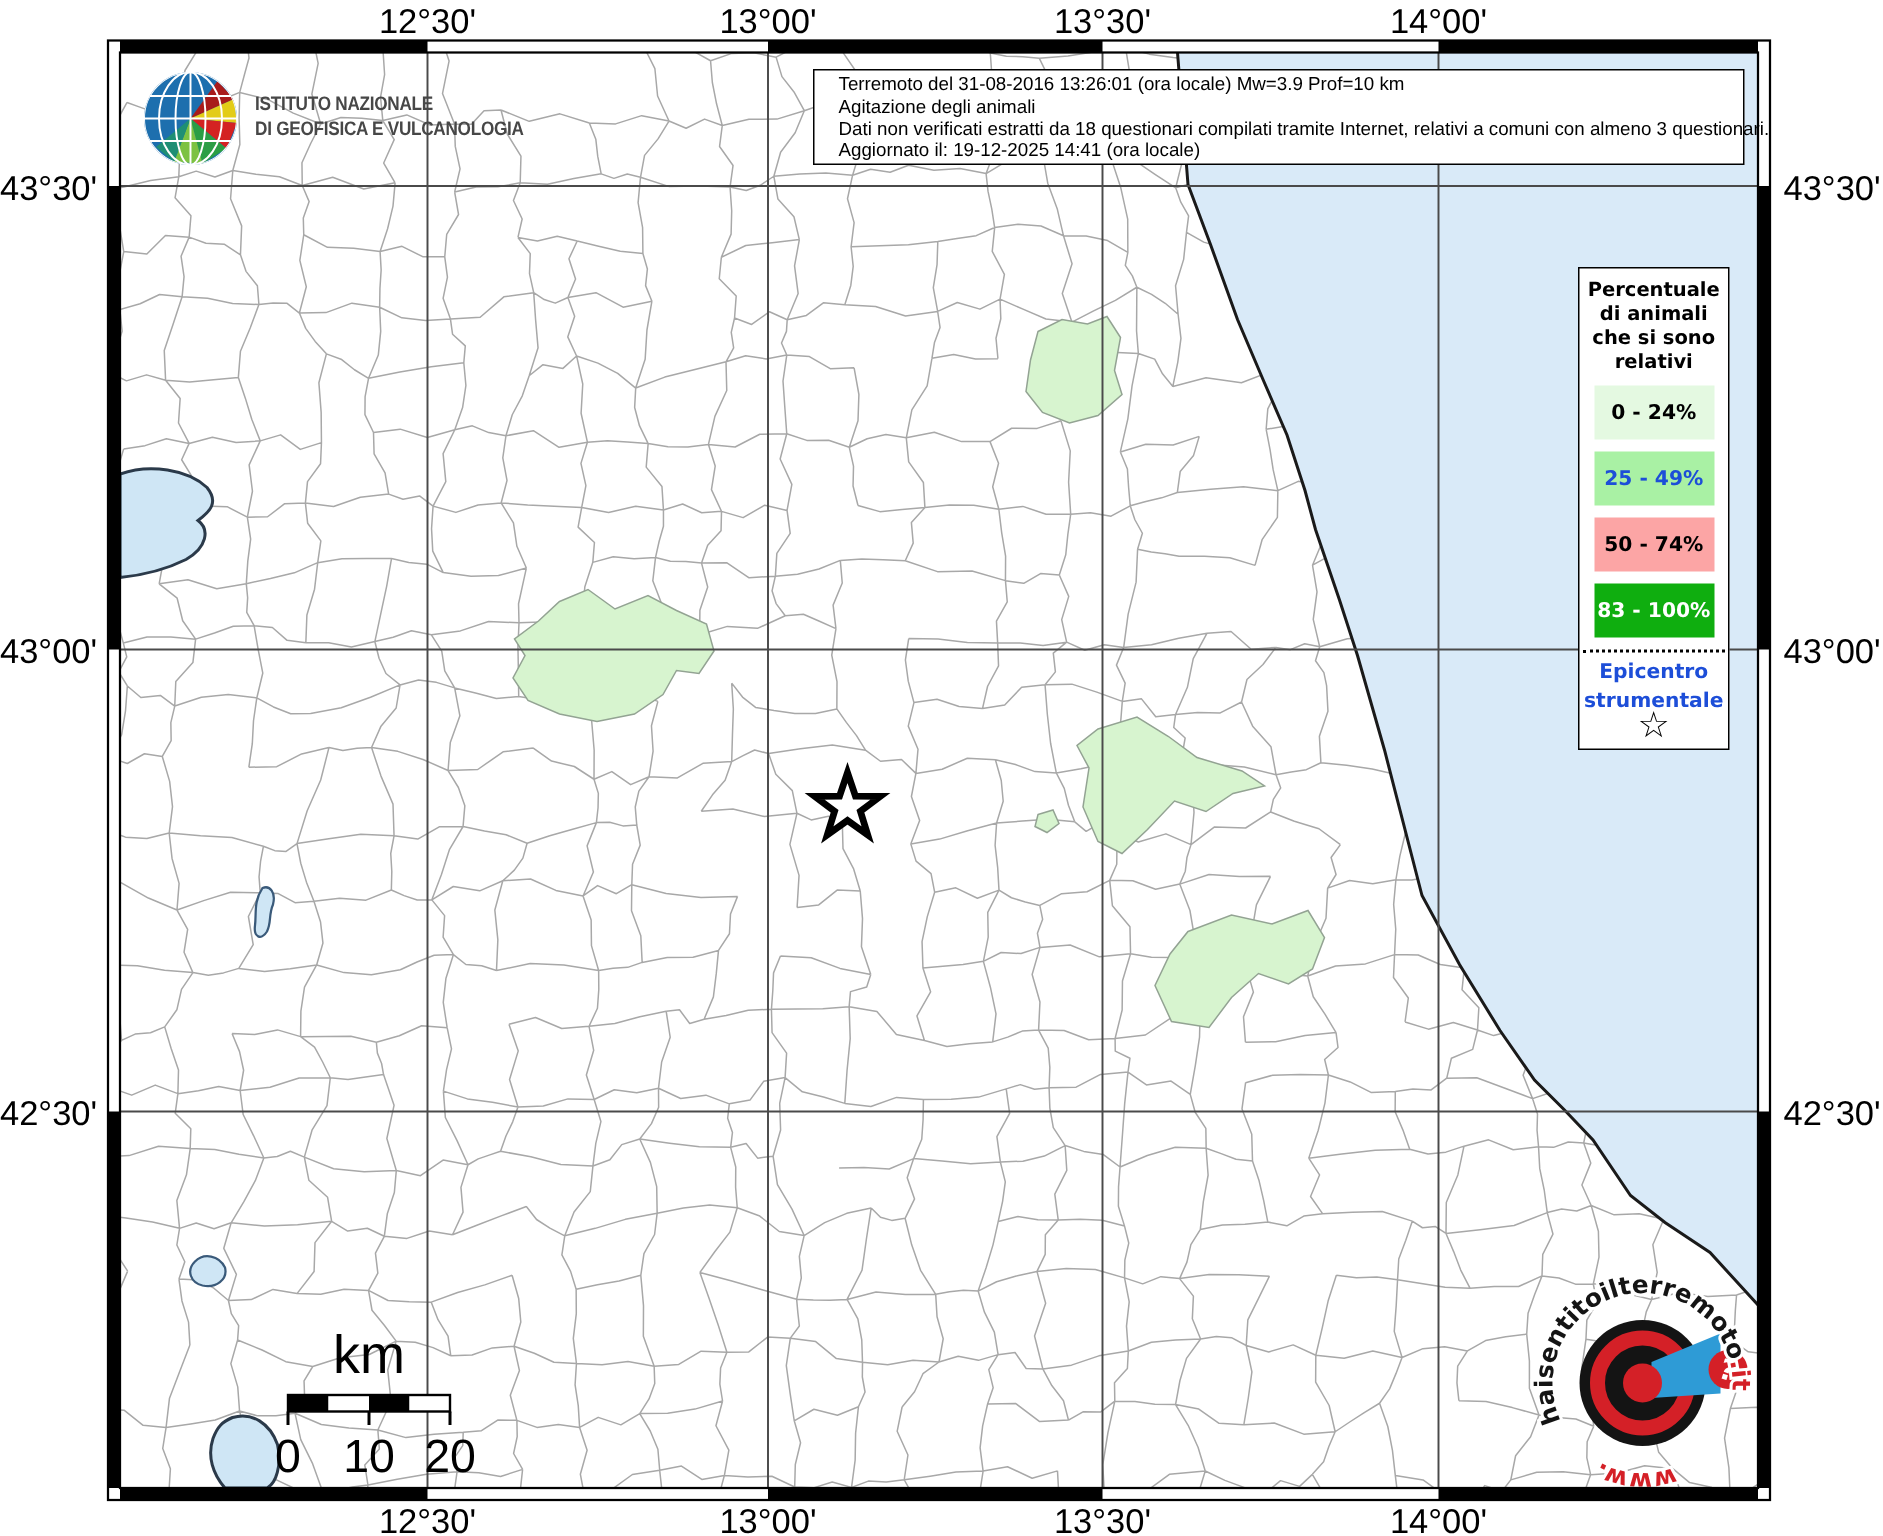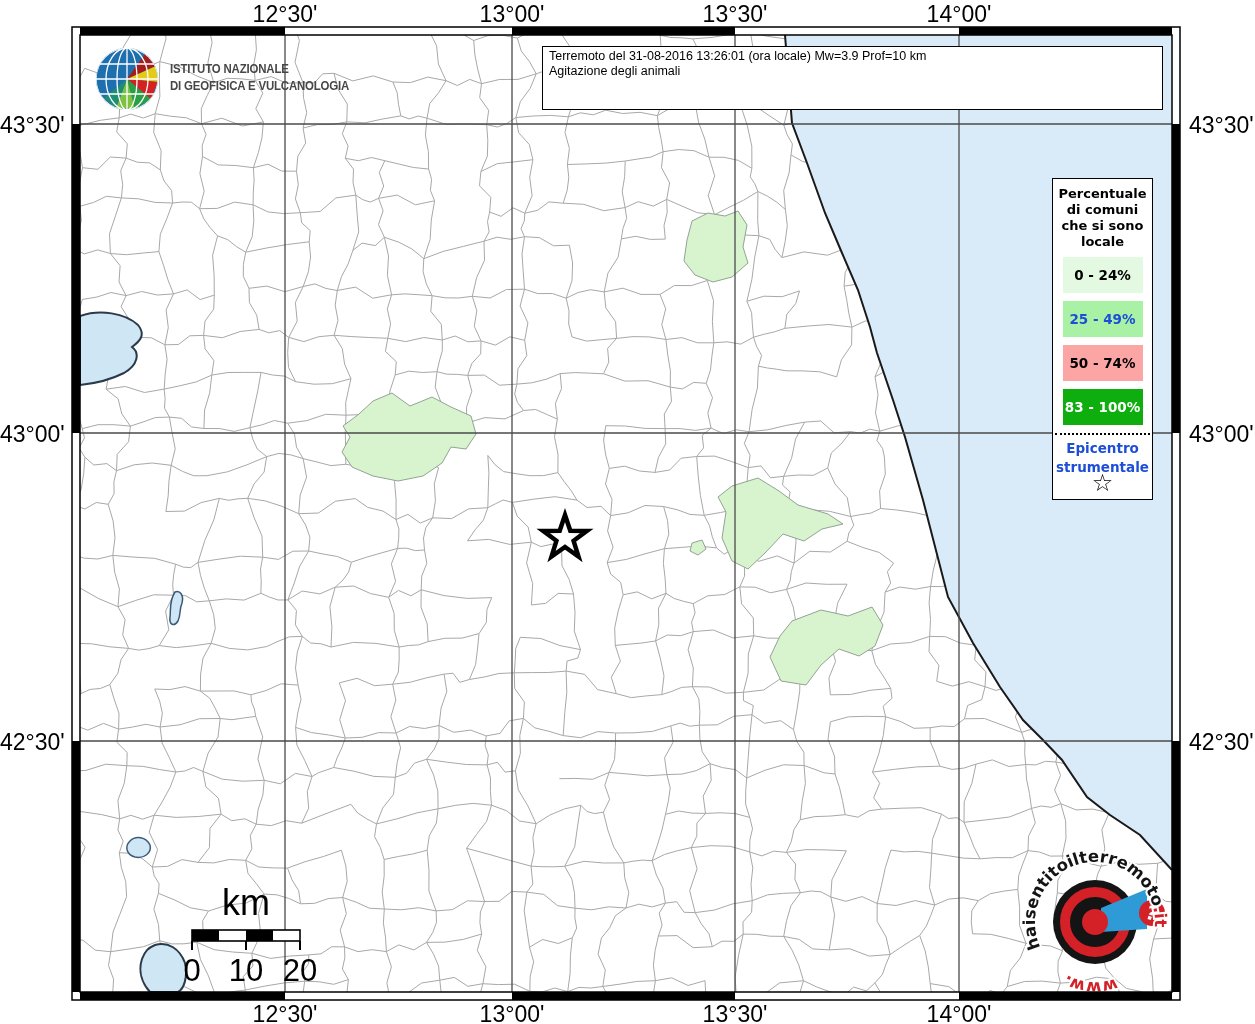--- a/index.html
+++ b/index.html
@@ -4,21 +4,21 @@
 <style>
   html,body{margin:0;padding:0;background:#fff;}
   #stage{position:relative;width:1255px;height:1024px;background:#fff;overflow:hidden;
          font-family:"Liberation Sans",sans-serif;}
   #map-svg{position:absolute;left:0;top:0;}
   .axlab{position:absolute;font:23px "Liberation Sans",sans-serif;color:#000;white-space:nowrap;}
   .axlab.hc{transform:translateX(-50%);}
   .axlab.left{width:64px;text-align:right;}
   
   #title-box{position:absolute;left:542px;top:46px;width:621px;height:64px;background:#fff;
-             border:1.5px solid #000;box-sizing:border-box;padding:2px 6px;
+             border:1.5px solid #000;box-sizing:border-box;padding:2px 16px;
              font:12.5px/14.8px "Liberation Sans",sans-serif;color:#000;white-space:nowrap;overflow:visible;}
   
   #legend{position:absolute;left:1052px;top:178px;width:101px;height:322px;background:#fff;
           border:1.5px solid #000;box-sizing:border-box;font-family:"DejaVu Sans",sans-serif;}
   .lg-title{position:absolute;top:7px;left:0;width:100%;text-align:center;
             font-weight:bold;font-size:13px;line-height:16px;color:#000;}
   .swatch{position:absolute;left:50%;transform:translateX(-50%);width:80px;height:36px;
           display:flex;align-items:center;justify-content:center;
           font-weight:bold;font-size:13.5px;}
   #lg-divider{position:absolute;top:254px;left:2px;right:2px;border-top:2px dotted #000;}
@@ -192,28 +192,30 @@
       </g>
     </g>
   </svg>
   <div class="ingv-txt" id="ingv-l1">ISTITUTO NAZIONALE</div>
   <div class="ingv-txt" id="ingv-l2">DI GEOFISICA E VULCANOLOGIA</div>
 </div>
 
 <div id="title-box">
   <div>Terremoto del 31-08-2016 13:26:01 (ora locale) Mw=3.9 Prof=10 km</div>
   <div>Agitazione degli animali</div>
+  <div>Dati non verificati estratti da 18 questionari compilati tramite Internet, relativi a comuni con almeno 3 questionari.</div>
+  <div>Aggiornato il: 19-12-2025 14:41 (ora locale)</div>
 </div>
 
 <div id="legend">
   <div class="lg-title">
     <div>Percentuale</div>
-    <div>di comuni</div>
+    <div>di animali</div>
     <div>che si sono</div>
-    <div>locale</div>
+    <div>relativi</div>
   </div>
   <div class="swatch" style="top: 78px; background: rgb(228, 249, 225); color: rgb(0, 0, 0);">0 - 24%</div>
   <div class="swatch" style="top: 122px; background: rgb(169, 241, 164); color: #1d4ed8;">25 - 49%</div>
   <div class="swatch" style="top: 166px; background: #fca5a5; color: rgb(0, 0, 0);">50 - 74%</div>
   <div class="swatch" style="top: 210px; background: rgb(15, 174, 15); color: rgb(255, 255, 255);">83 - 100%</div>
   <div id="lg-divider"></div>
   <div class="lg-epi" style="top:260px">Epicentro</div>
   <div class="lg-epi" style="top:279px">strumentale</div>
   <div id="lg-star">☆</div>
 </div>

